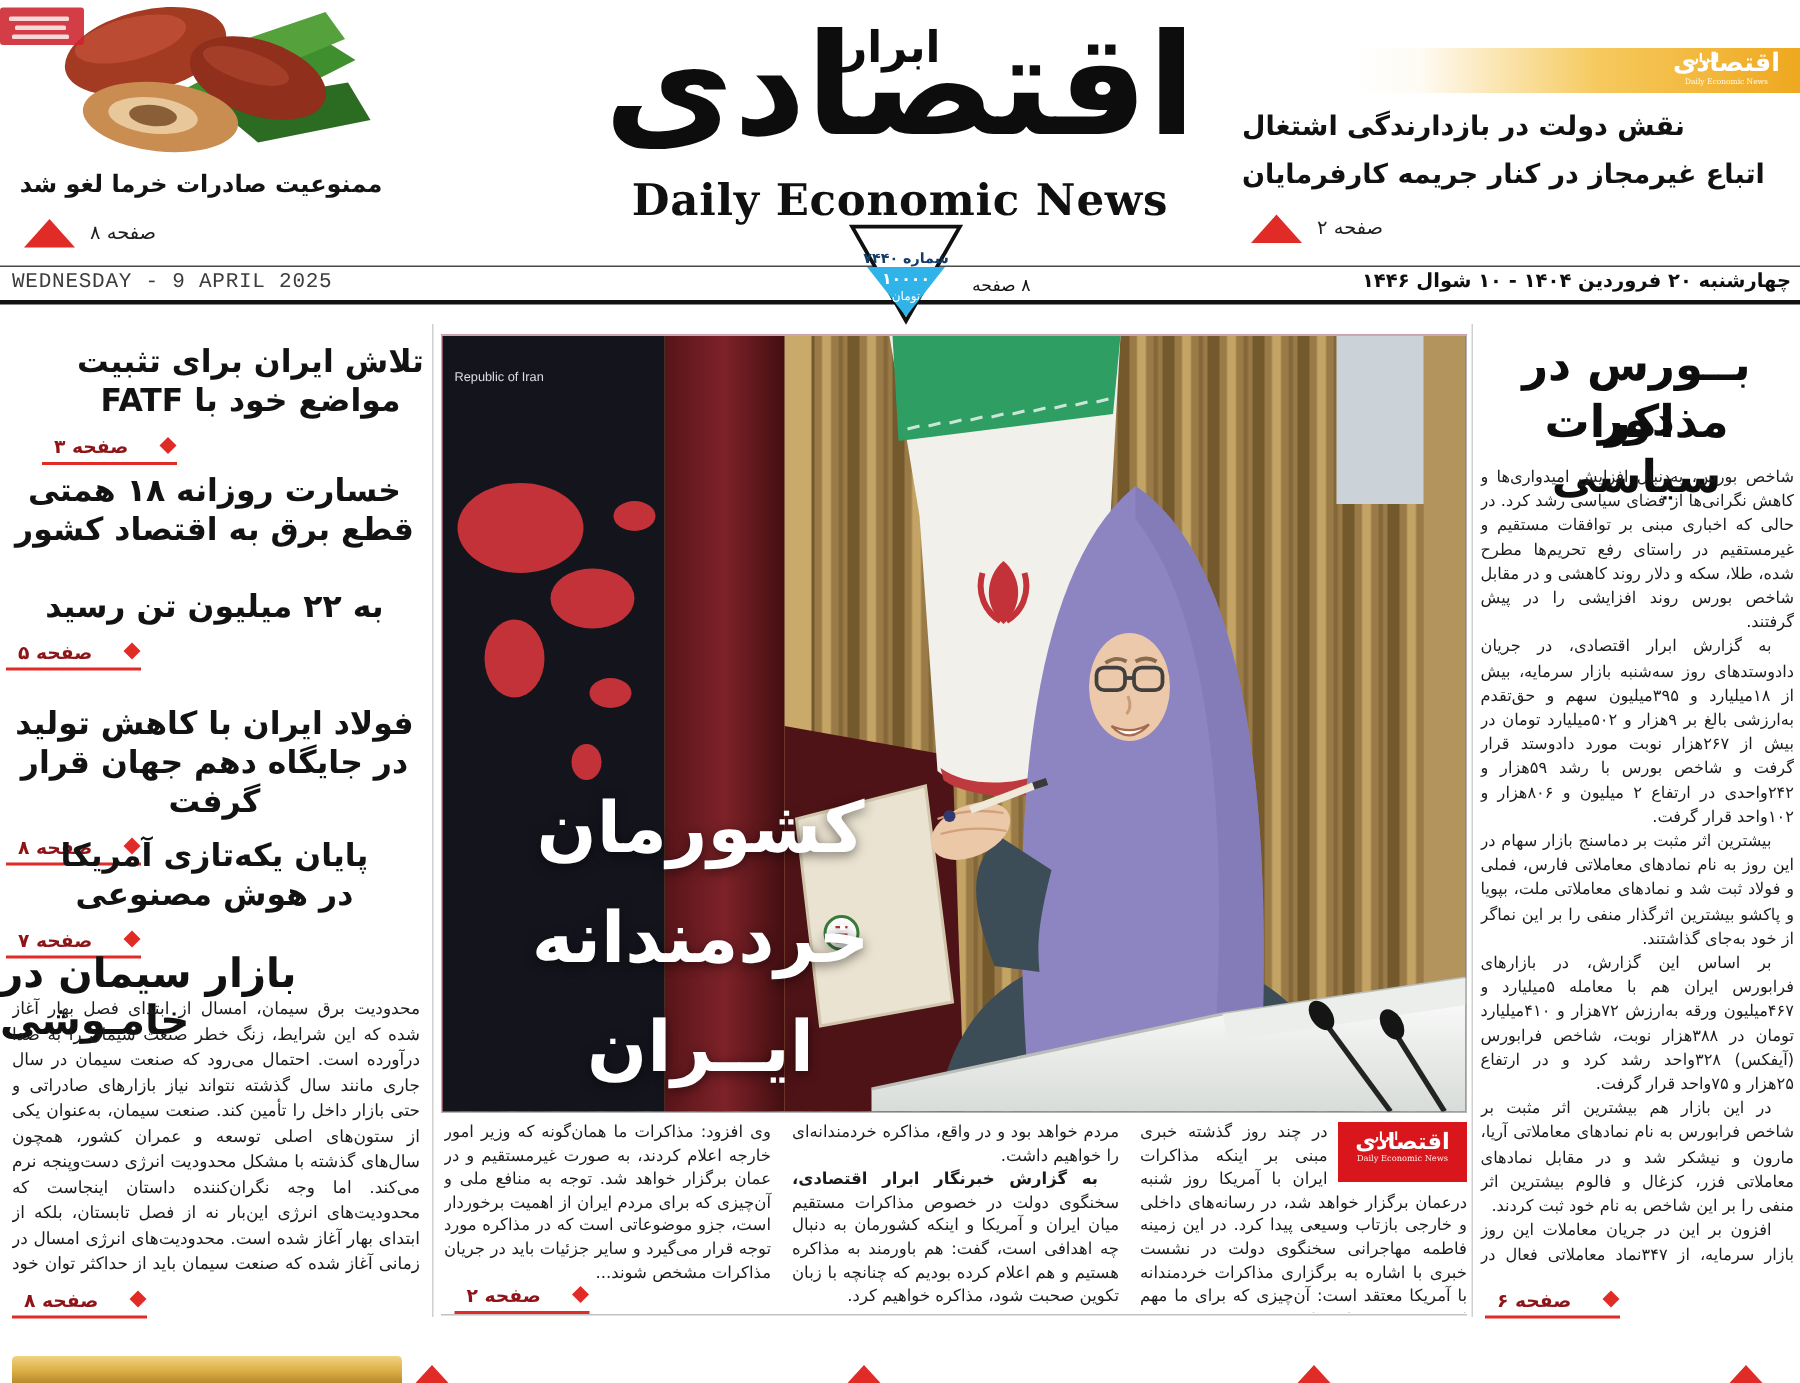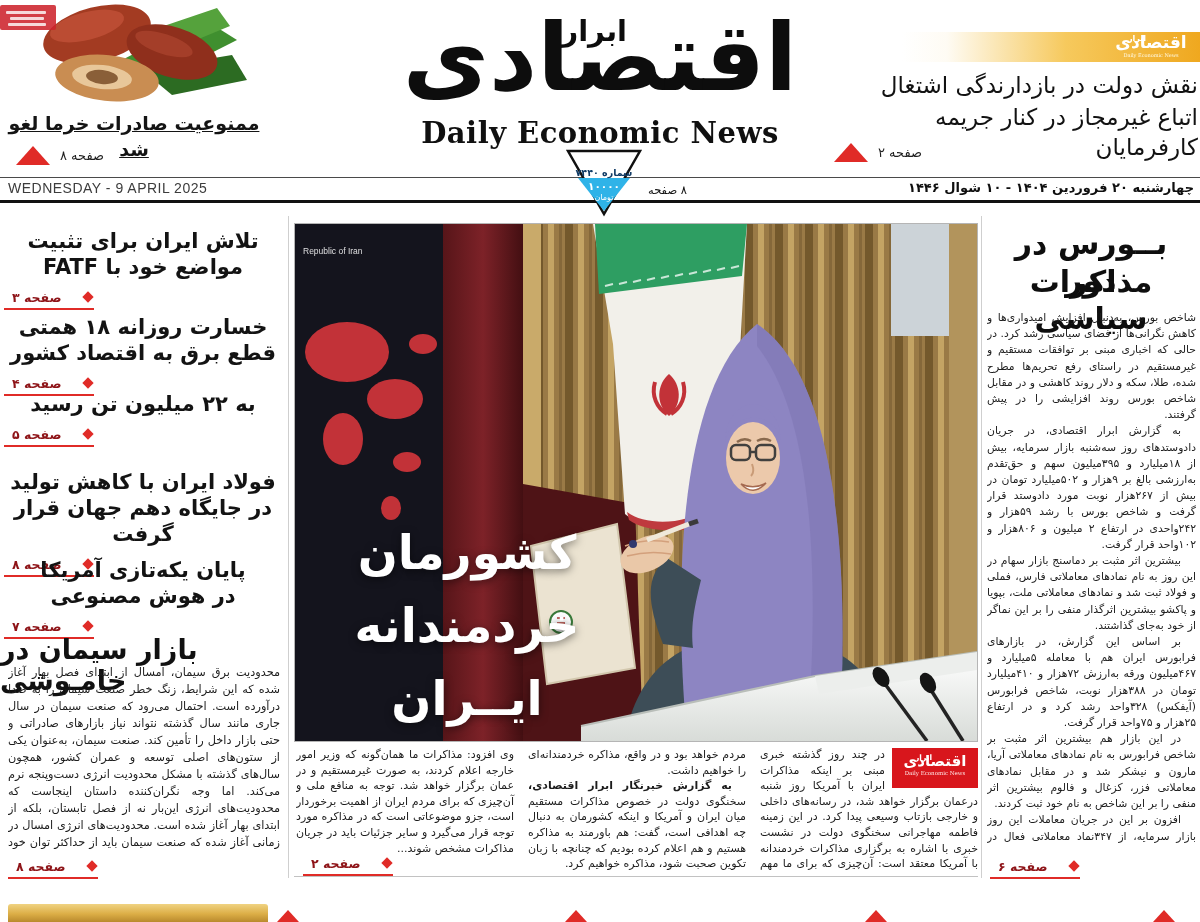--- a/index.html
+++ b/index.html
@@ -1,41 +1,41 @@
 <!DOCTYPE html>
 <html lang="fa" dir="rtl"><head>
 <meta charset="utf-8">
 <style>
   html,body{margin:0;padding:0;background:#fff;}
   .page{position:relative;width:1200px;height:922px;background:#fff;overflow:hidden;
         font-family:"DejaVu Sans",sans-serif;direction:rtl;color:#1a1a1a;}
   .abs{position:absolute;}
   
-  .tl-headline{left:0;top:110px;width:268px;text-align:center;font-size:19px;font-weight:bold;line-height:26px;color:#141414;text-decoration:underline;}
+  .tl-headline{left:0;top:110px;width:268px;text-align:center;font-size:16px;font-weight:bold;line-height:26px;color:#141414;}
   .stamp{left:0;top:5px;width:56px;height:25px;background:rgba(205,35,44,.88);border-radius:2px;}
   .stamp i{position:absolute;background:rgba(255,255,255,.8);height:3px;border-radius:1px;}
   .masthead{left:365px;top:2px;width:470px;height:116px;text-align:center;}
   .fa-big{font-size:94px;line-height:112px;font-weight:bold;color:#0d0d0d;letter-spacing:-2px;}
   .fa-small{position:absolute;top:12px;right:208px;font-size:29px;font-weight:bold;color:#0d0d0d;}
   .masthead-en{left:365px;top:116px;width:470px;text-align:center;font-family:"DejaVu Serif",serif;
                font-weight:bold;font-size:29px;color:#101010;letter-spacing:.5px;}
   .ybar{left:902px;top:32px;width:298px;height:30px;
         background:linear-gradient(270deg,#efa81f 0%,#f6c95d 45%,rgba(252,240,210,.25) 85%,rgba(255,255,255,0) 100%);}
   .ylogo{left:1106px;top:33px;width:90px;text-align:center;color:#fff;}
   .ylogo .yfa{font-size:17px;font-weight:bold;line-height:19px;display:block;}
   .ylogo .yfs{position:absolute;top:1px;right:50px;font-size:8px;font-weight:bold;}
   .ylogo .yen{display:block;font-family:"DejaVu Serif",serif;font-size:5px;line-height:6px;color:#fffbe8;}
-  .tr-h{left:828px;width:370px;text-align:right;font-size:23px;font-weight:normal;line-height:30px;color:#121212;}
+  .tr-h{left:828px;width:370px;text-align:left;font-size:18px;font-weight:bold;line-height:30px;color:#121212;}
   .triref{display:flex;align-items:center;gap:10px;direction:ltr;}
   .tri-up{width:0;height:0;border-left:17px solid transparent;border-right:17px solid transparent;border-bottom:19px solid #e02b27;}
   .triref .lbl{font-size:13px;color:#1f1f1f;}
   
   .hr1{left:0;top:177px;width:1200px;height:1px;background:#4a4a4a;z-index:1;}
   .hr2{left:0;top:200px;width:1200px;height:2.5px;background:#121212;z-index:1;}
-  .date-en{left:8px;top:180px;font-family:Liberation Sans, sans-serif;font-size:14px;color:#3c3c3c;letter-spacing:.5px;direction:ltr;}
+  .date-en{left:8px;top:180px;font-family:Liberation Mono, monospace;font-size:14px;color:#3c3c3c;letter-spacing:.5px;direction:ltr;}
   .date-fa{right:6px;top:180px;font-size:13px;font-weight:bold;color:#0f0f0f;}
   .badge{left:566px;top:149px;z-index:2;}
   .badge-issue{left:566px;top:153px;width:76px;text-align:center;font-size:9.5px;font-weight:bold;color:#123c66;z-index:3;margin-top:14px;}
   .badge-price{left:566px;top:181px;width:76px;text-align:center;font-size:10.5px;font-weight:bold;color:#fff;line-height:11px;z-index:3;}
   .badge-unit{left:566px;top:193px;width:76px;text-align:center;font-size:8px;color:#fff;z-index:3;}
   .pages-lbl{left:648px;top:183px;font-size:11.5px;color:#101010;z-index:2;}
   
   .vline{width:1px;background:#cfcfcf;top:216px;height:662px;}
   .litem{left:0;width:286px;}
   .hl{text-align:center;font-size:21px;font-weight:bold;line-height:26px;color:#131313;}
@@ -137,35 +137,31 @@
   </div>
 
   <div class="abs hr1"></div>
   <div class="abs hr2"></div>
   <div class="abs date-en">WEDNESDAY - 9 APRIL 2025</div>
   <div class="abs date-fa">چهارشنبه ۲۰ فروردین ۱۴۰۴ - ۱۰ شوال ۱۴۴۶</div>
 
   <div class="abs vline" style="left:288px;"></div>
   <div class="abs vline" style="left:981px;"></div>
 
-  <div class="abs litem" style="top:228px;">
+  <div class="abs litem" style="top:228px;padding-left:24px;">
     <div class="hl">تلاش ایران برای تثبیت</div>
     <div class="hl">مواضع خود با FATF</div>
     <div class="refrow"><span class="pageref">
           <span class="diamond"></span>
           <span>صفحه ۳</span>
         </span></div>
   </div>
   <div class="abs litem" style="top:314px;">
     <div class="hl">خسارت روزانه ۱۸ همتی</div>
     <div class="hl">قطع برق به اقتصاد کشور</div>
-    <div class="refrow"><span class="pageref">
-          <span class="diamond"></span>
-          <span>صفحه ۴</span>
-        </span></div>
   </div>
   <div class="abs litem" style="top:391px;">
     <div class="hl">به ۲۲ میلیون تن رسید</div>
     <div class="refrow"><span class="pageref">
           <span class="diamond"></span>
           <span>صفحه ۵</span>
         </span></div>
   </div>
   <div class="abs litem" style="top:469px;">
     <div class="hl">فولاد ایران با کاهش تولید</div>

